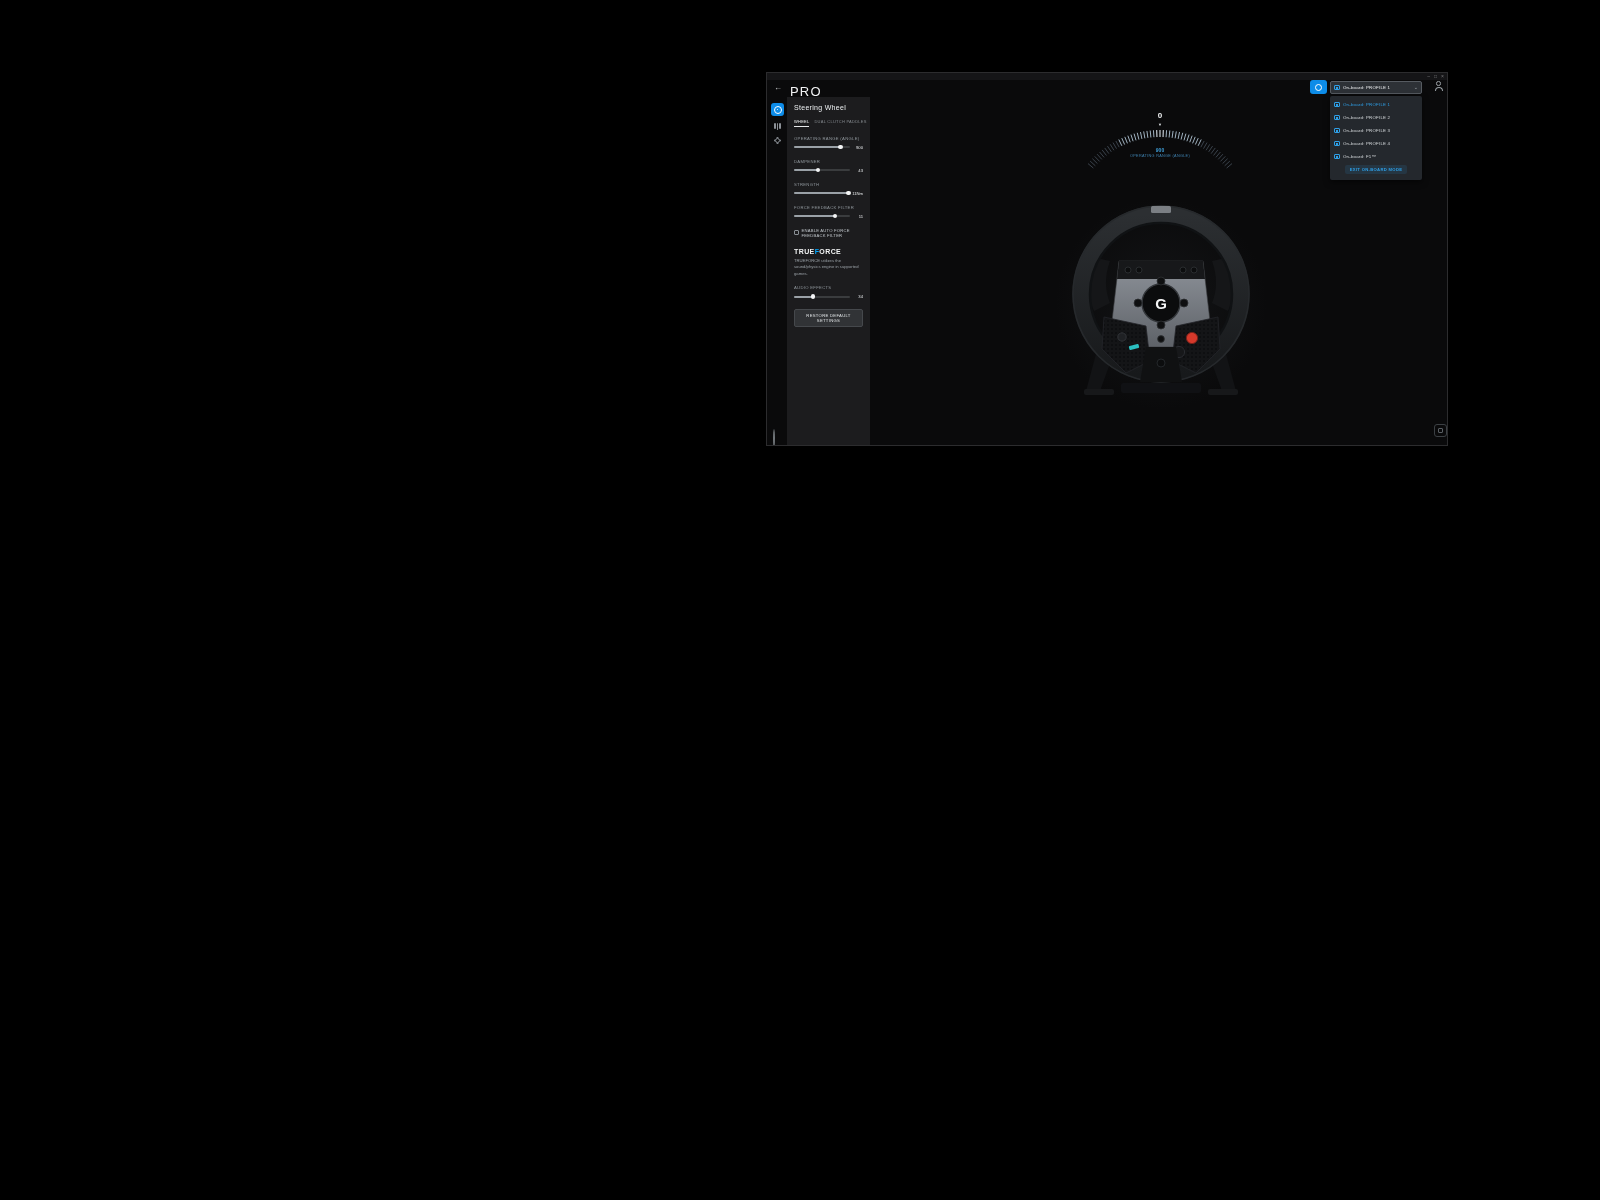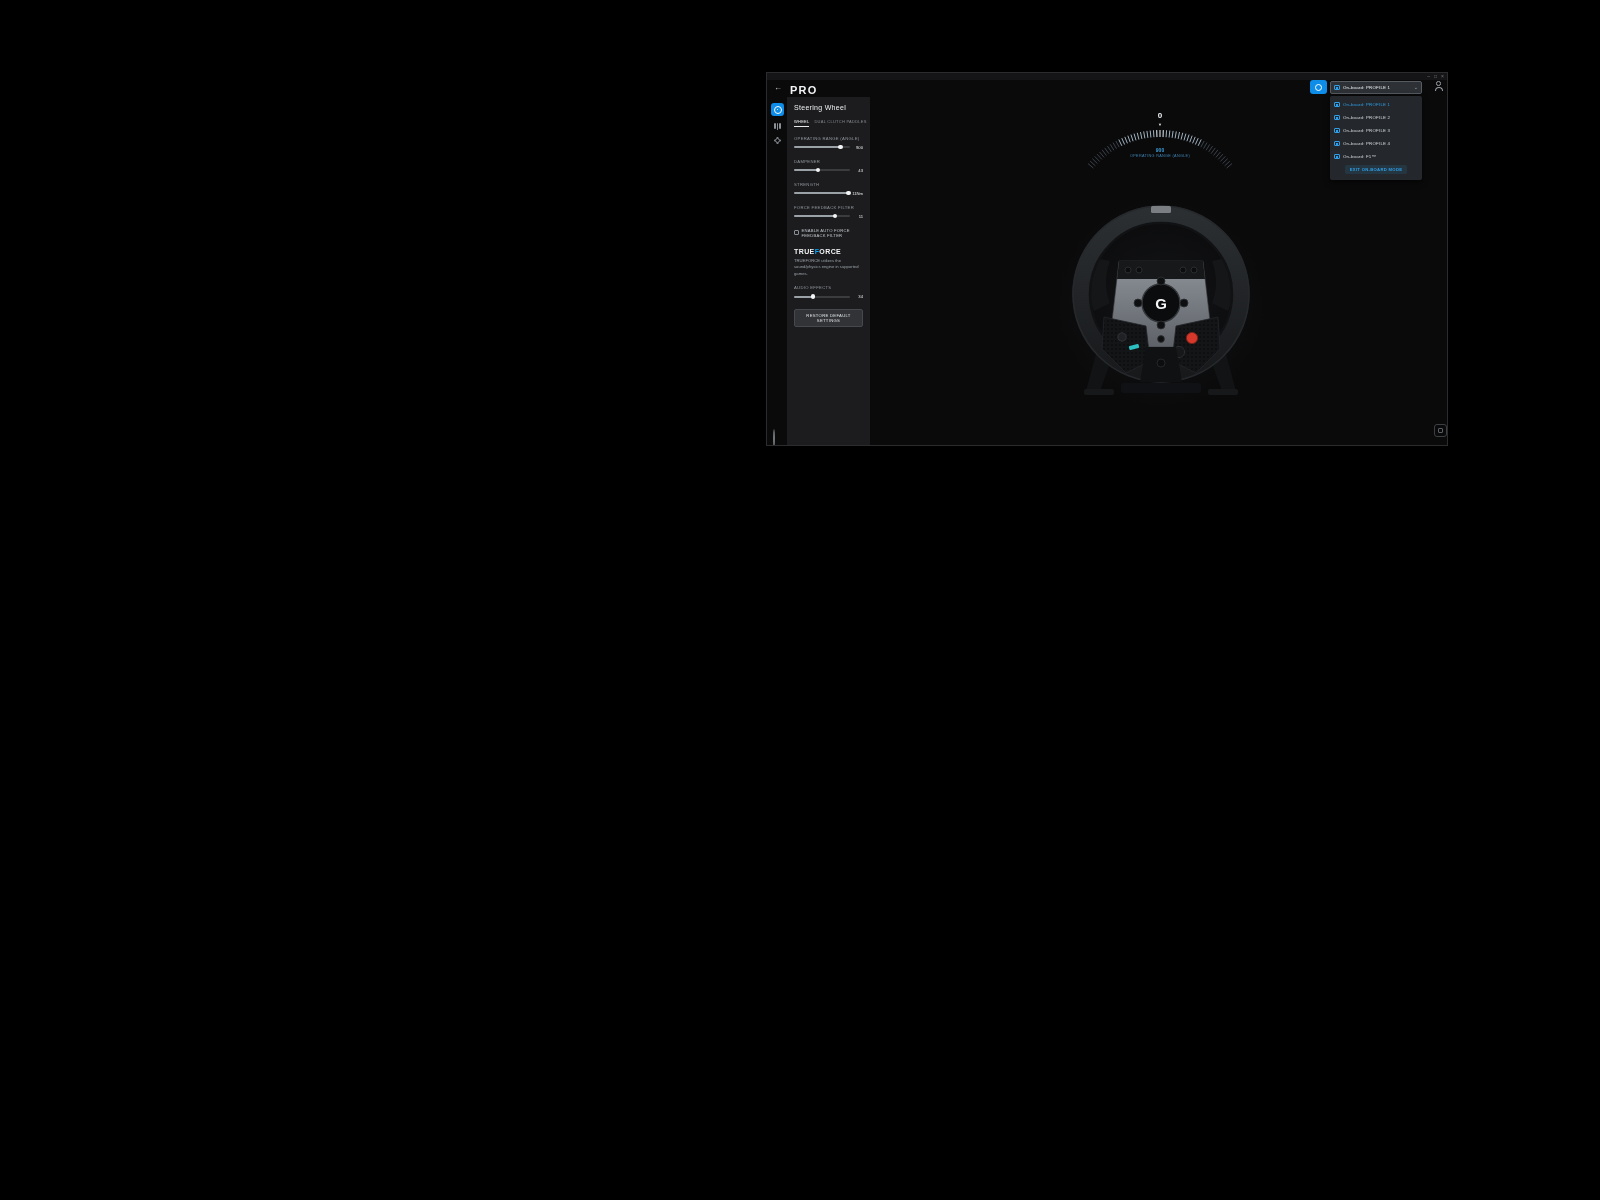--- a/index.html
+++ b/index.html
@@ -8,21 +8,21 @@
 
   .window { position:absolute; left:766px; top:72px; width:682px; height:374px;
     background:#0a0a0b; border:1px solid #2c2c2e; overflow:hidden; }
 
   .titlebar { position:absolute; left:0; top:0; width:100%; height:7px; background:#151517; }
   .win-controls { position:absolute; right:3px; top:0; display:flex; gap:4px; }
   .win-controls span { font-size:5px; line-height:7px; color:#7a7a7c; cursor:default; }
 
   .app-header { position:absolute; left:0; top:7px; width:100%; height:18px; }
   .back-arrow { position:absolute; left:7px; top:3px; font-size:8px; color:#cfd2d4; }
-  .page-title { position:absolute; left:23px; top:4px; font-size:11px; font-weight:bold;
+  .page-title { position:absolute; left:23px; top:4px; font-size:13px; font-weight:normal;
     color:#f2f3f4; letter-spacing:1.2px; }
 
   
   .rail { position:absolute; left:0; top:25px; width:20px; height:349px; }
   .rail-tile { position:absolute; left:4px; width:13px; height:13px; border-radius:3px;
     display:flex; align-items:center; justify-content:center; }
   .rail-tile.active { background:#0d8ce8; }
   .wheel-glyph { width:8px; height:8px; border:1.5px solid #fff; border-radius:50%; position:relative; }
   .wheel-glyph:after { content:""; position:absolute; left:2.2px; top:2.2px; width:1.6px; height:1.6px;
     background:#fff; border-radius:50%; }

